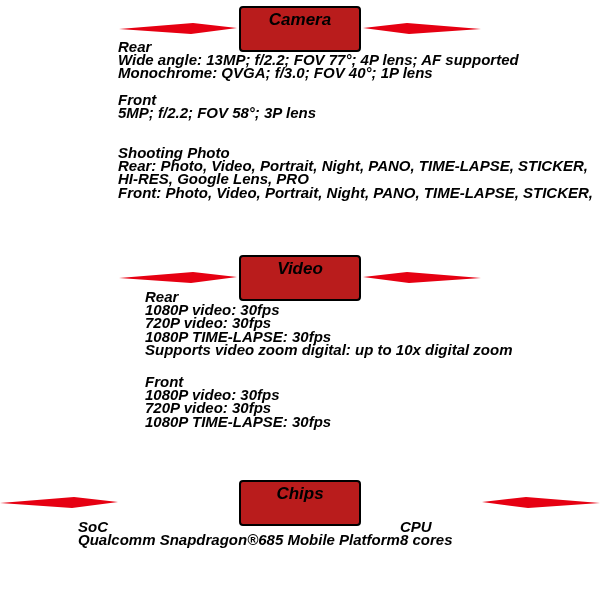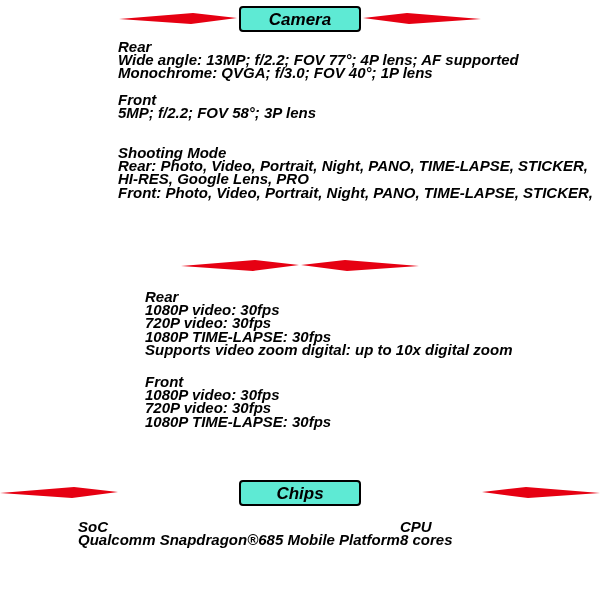--- a/index.html
+++ b/index.html
@@ -19,27 +19,27 @@
     left: 0;
     width: 600px;
     display: flex;
     align-items: center;
     justify-content: center;
     gap: 2px;
   }
   .title-box {
     border: 2px solid #000;
     border-radius: 4px;
-    background: #5eead4;
+    background: #b91c1c;
     width: 122px;
     text-align: center;
     font-weight: bold;
     font-style: italic;
     font-size: 17px;
-    padding: 2px 0 0 0;
+    padding: 2px 0 20px 0;
   }
   .streak { flex: 0 0 auto; display: block; }
 
   
   .block { position: absolute; }
   .line {
     font-size: 15px;
     line-height: 13.2px;
     font-weight: bold;
     font-style: italic;
@@ -69,30 +69,33 @@
     <div class="line">Wide angle: 13MP; f/2.2; FOV 77°; 4P lens; AF supported</div>
     <div class="line">Monochrome: QVGA; f/3.0; FOV 40°; 1P lens</div>
   </div>
 
   <div class="block" style="left:118px; top:93px;">
     <div class="line">Front</div>
     <div class="line">5MP; f/2.2; FOV 58°; 3P lens</div>
   </div>
 
   <div class="block" style="left:118px; top:146px;">
-    <div class="line">Shooting Mode</div>
+    <div class="line">Shooting Photo</div>
     <div class="line">Rear: Photo, Video, Portrait, Night, PANO, TIME-LAPSE, STICKER,</div>
     <div class="line">HI-RES, Google Lens, PRO</div>
     <div class="line">Front: Photo, Video, Portrait, Night, PANO, TIME-LAPSE, STICKER,</div>
   </div>
 
   <div class="header" style="top:255px;">
     <svg class="streak" width="118" height="22" viewBox="0 0 118 22">
       <polygon points="0,11 74,5 118,10 72,16" fill="#e60012"></polygon>
     </svg>
+    <div class="title-box">
+      <span>Video</span>
+    </div>
     <svg class="streak" width="118" height="22" viewBox="0 0 118 22">
       <polygon points="118,11 44,5 0,10 46,16" fill="#e60012"></polygon>
     </svg>
   </div>
 
   <div class="block" style="left:145px; top:290px;">
     <div class="line">Rear</div>
     <div class="line">1080P video: 30fps</div>
     <div class="line">720P video: 30fps</div>
     <div class="line">1080P TIME-LAPSE: 30fps</div>

